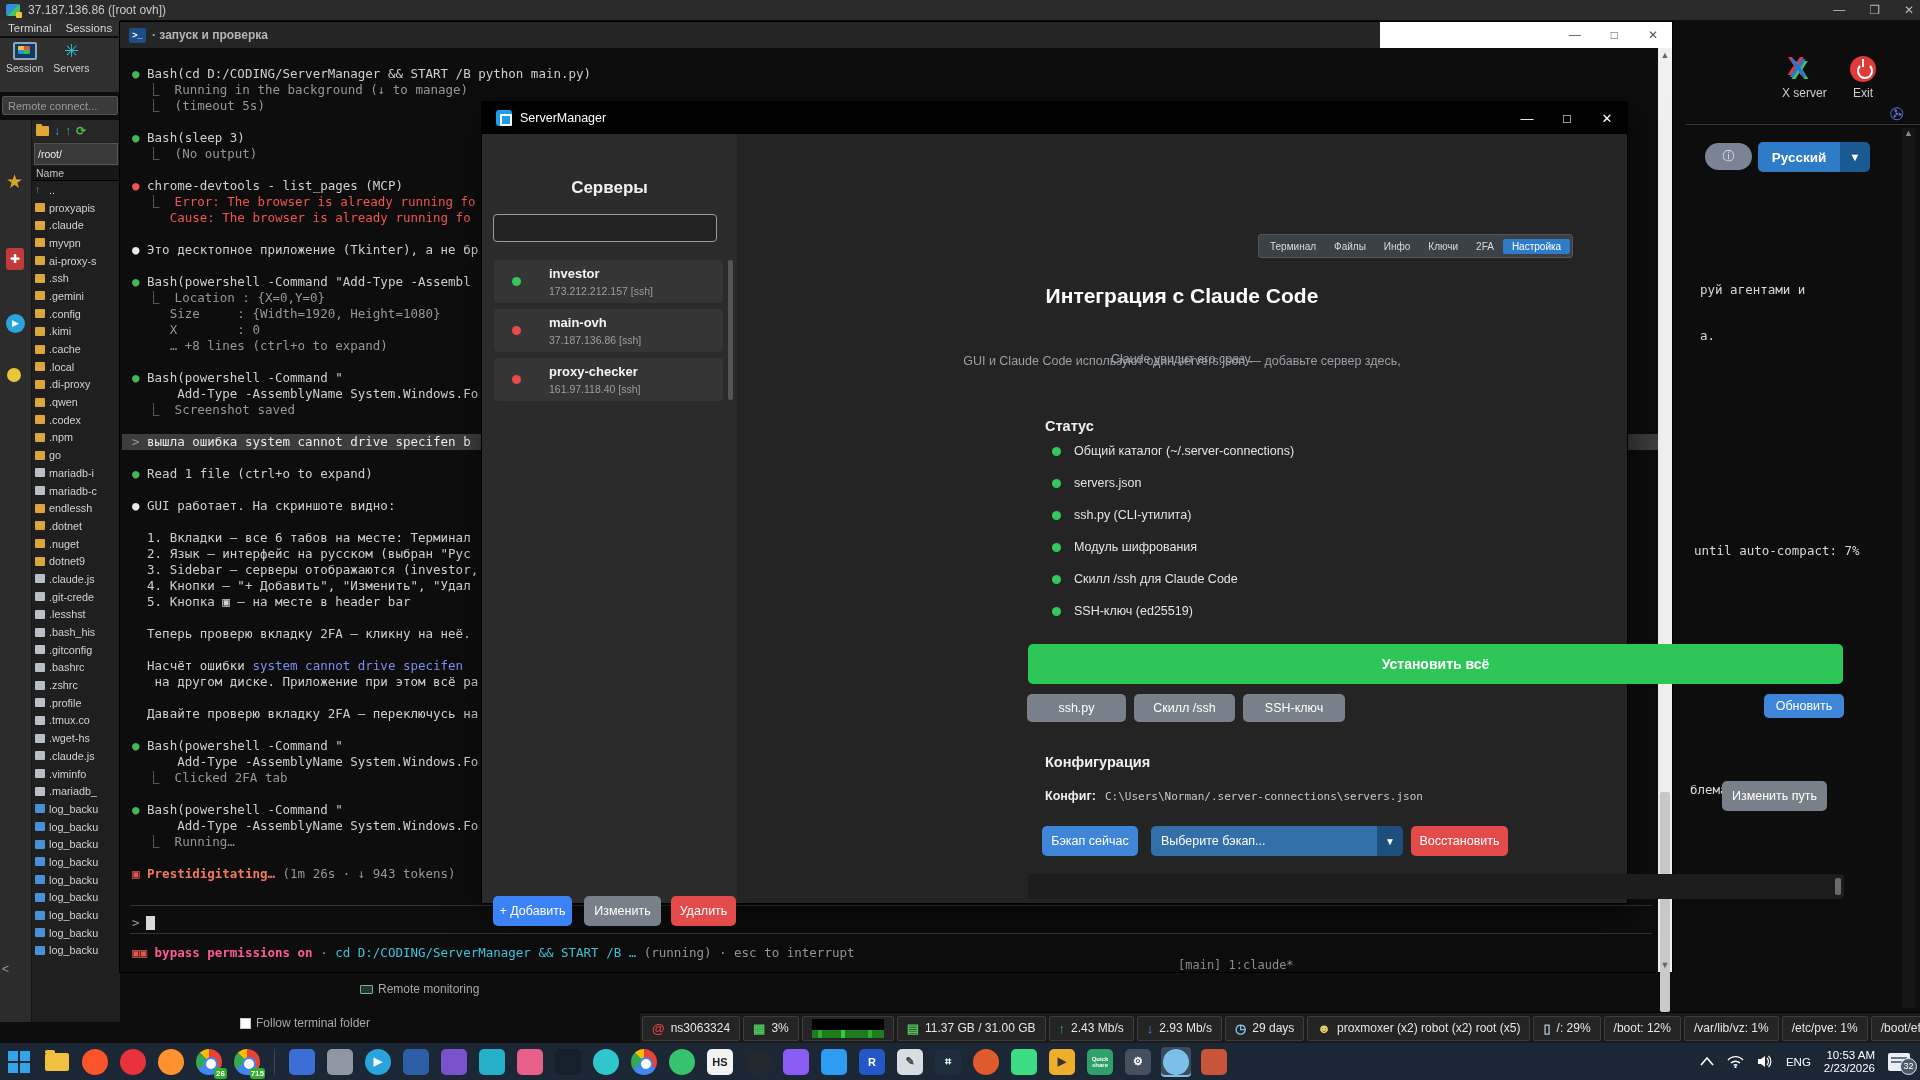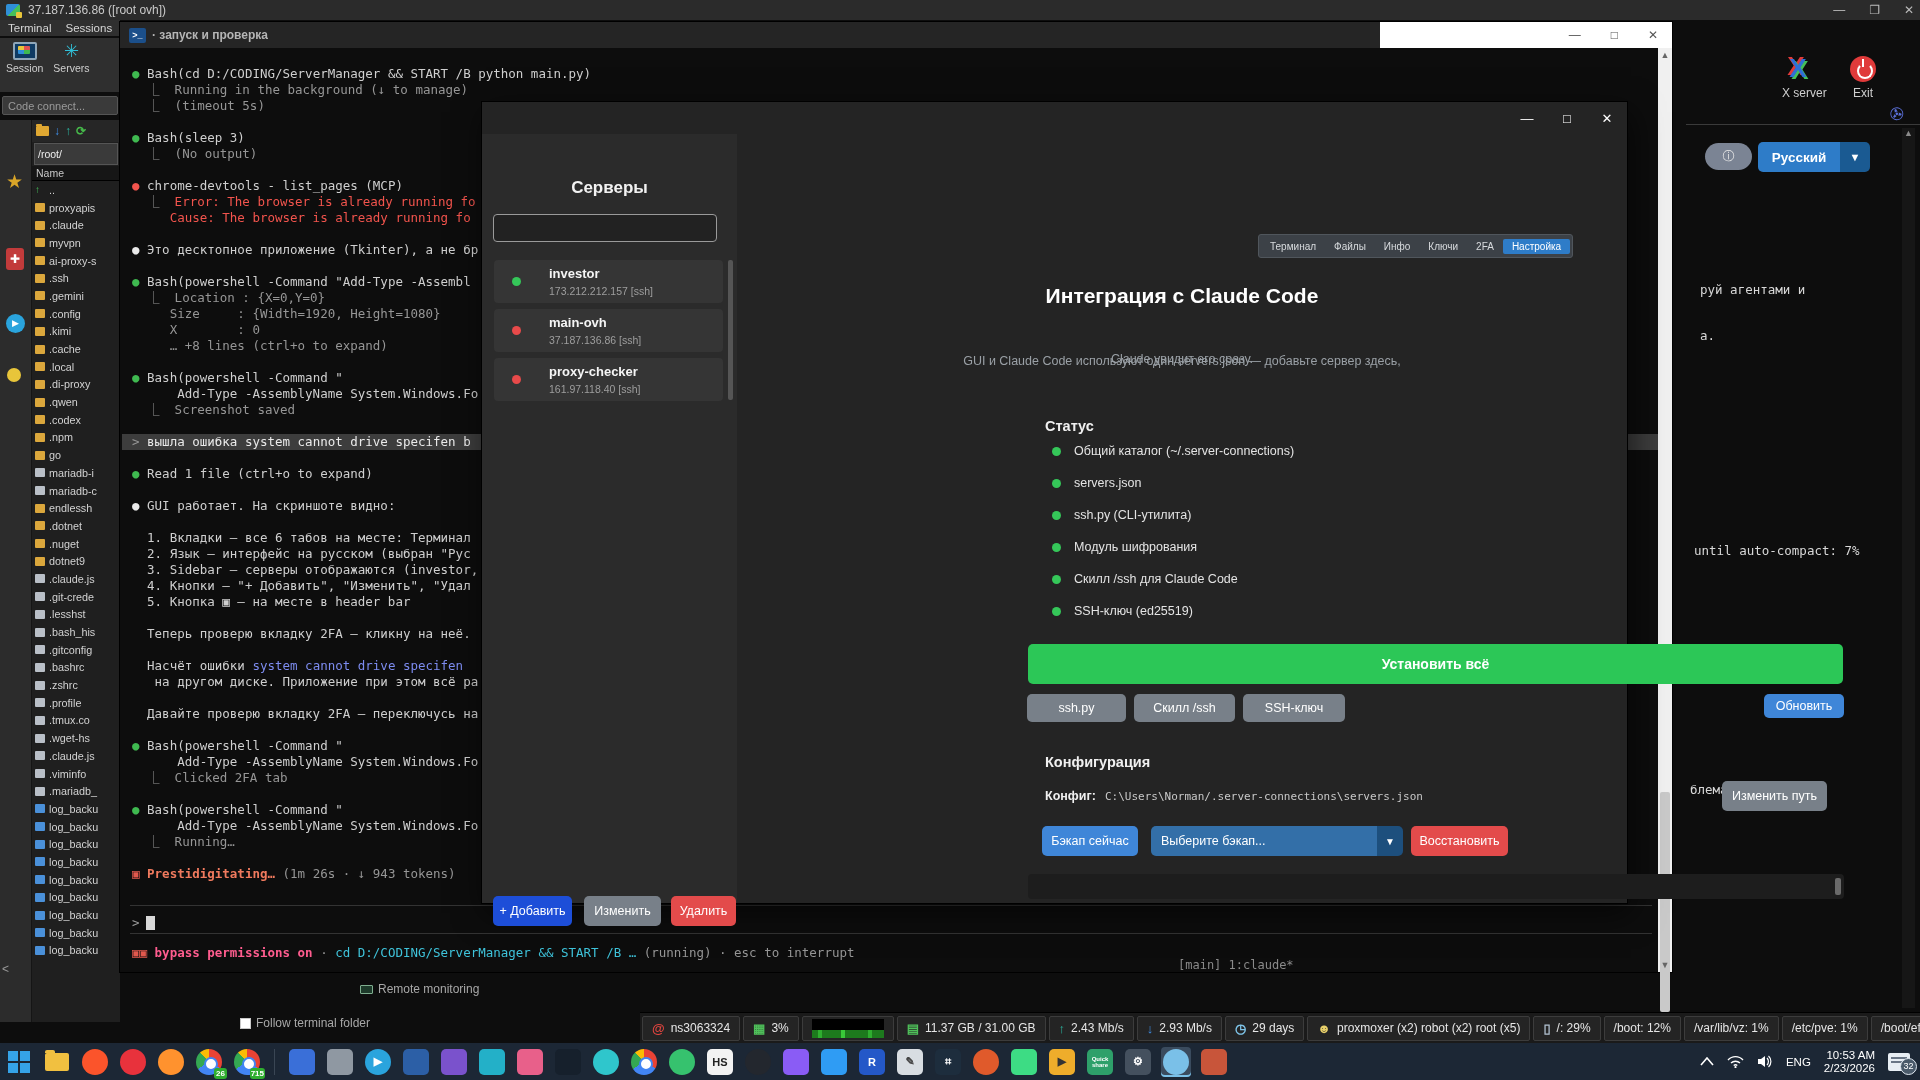--- a/index.html
+++ b/index.html
@@ -160,21 +160,21 @@
   <div class="abs mx-toolbar">
     <span class="mx-tool">
       <span class="ic-monitor"></span>
       <span>Session</span>
     </span>
     <span class="mx-tool">
       <span class="ic-net">✳</span>
       <span>Servers</span>
     </span>
   </div>
-  <div class="abs mx-quick">Code connect...</div>
+  <div class="abs mx-quick">Remote connect...</div>
 
   <div class="abs mx-rail">
     <span class="rail-star">★</span>
     <span class="rail-knife">✚</span>
     <span class="rail-tg">▶</span>
     <span class="rail-dot"></span>
     <span class="rail-left">&lt;</span>
   </div>
 
   <div class="abs mx-files">
@@ -416,20 +416,24 @@
     <div id="rp-frags">
         <span class="rp-frag mono" style="left: 14px; top: 262px;">руй агентами и</span>
         <span class="rp-frag mono" style="left: 14px; top: 308px;">а.</span>
         <span class="rp-frag mono" style="left: 8px; top: 523px;">until auto-compact: 7%</span>
         <span class="rp-frag mono" style="left: 4px; top: 644px;">cho "=== Latest</span>
         <span class="rp-frag mono" style="left: 4px; top: 762px;">блема плана — план</span>
       </div>
   </div>
 
   <div class="abs sm">
+    <div class="sm-tb">
+      <span class="sm-ic"></span>
+      <span class="sm-title">ServerManager</span>
+    </div>
     <span class="sm-ctrl" style="right:80px">—</span>
     <span class="sm-ctrl" style="right:40px">□</span>
     <span class="sm-ctrl" style="right:0">✕</span>
 
     <div class="sm-side">
       <div class="sm-side-h">Серверы</div>
       <div class="sm-search"></div>
       <div id="server-cards">
           <div class="scard" style="top: 126px;">
             <span class="dot" style="background: rgb(53, 199, 89);"></span>
@@ -442,21 +446,21 @@
             <span class="ip">37.187.136.86 [ssh]</span>
           </div>
           <div class="scard" style="top: 224px;">
             <span class="dot" style="background: rgb(232, 74, 74);"></span>
             <span class="nm">proxy-checker</span>
             <span class="ip">161.97.118.40 [ssh]</span>
           </div>
         </div>
       <div class="sm-side-sb"></div>
       <div id="sidebar-buttons">
-          <div class="btn sm-addbtn" style="left: 11px; width: 79px; background: #1d4ed8;">+ Добавить</div>
+          <div class="btn sm-addbtn" style="left: 11px; width: 79px; background: #3b82f6;">+ Добавить</div>
           <div class="btn sm-addbtn" style="left: 102px; width: 77px; background: rgb(120, 128, 137);">Изменить</div>
           <div class="btn sm-addbtn" style="left: 189px; width: 65px; background: rgb(227, 75, 75);">Удалить</div>
         </div>
     </div>
 
     <div class="sm-main">
       <div class="pill-info">ⓘ</div>
       <div class="lang">
         <span class="main">Русский</span>
         <span class="chev">▼</span>

